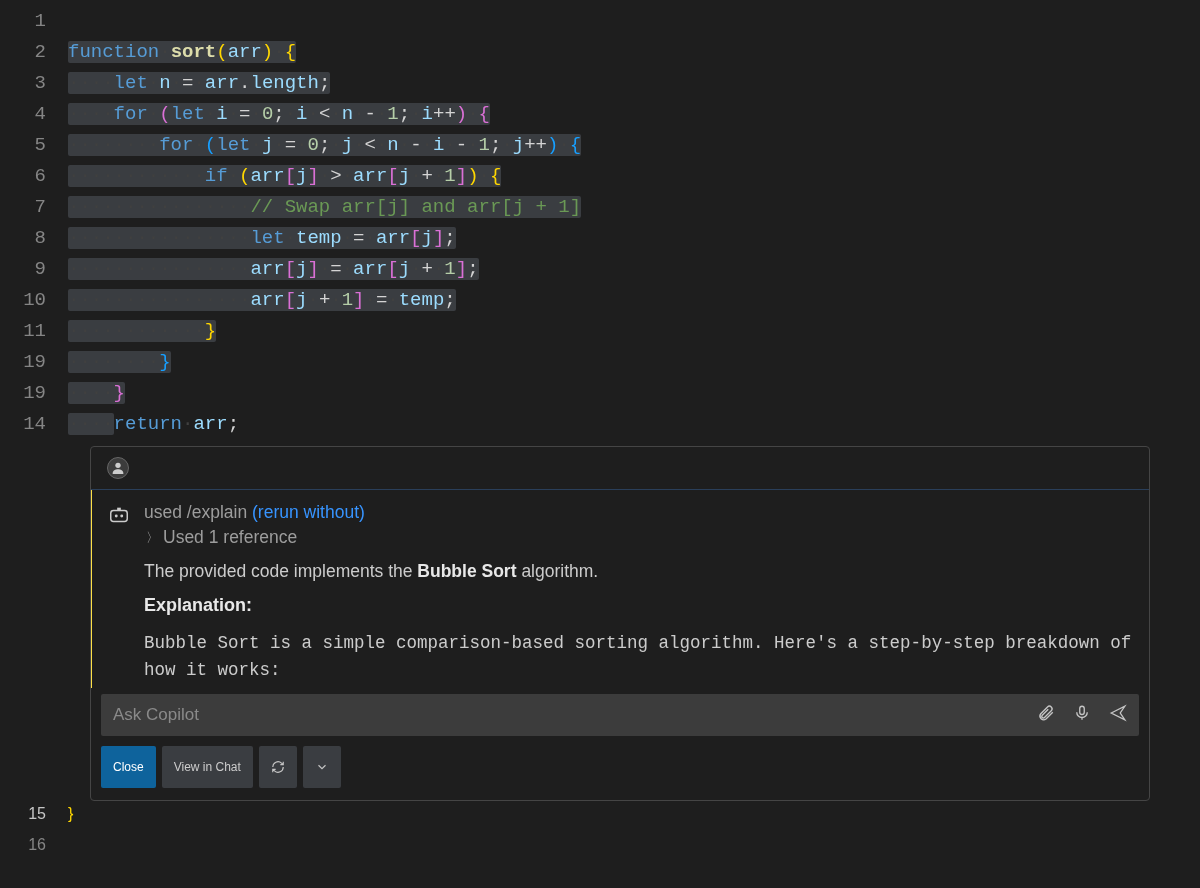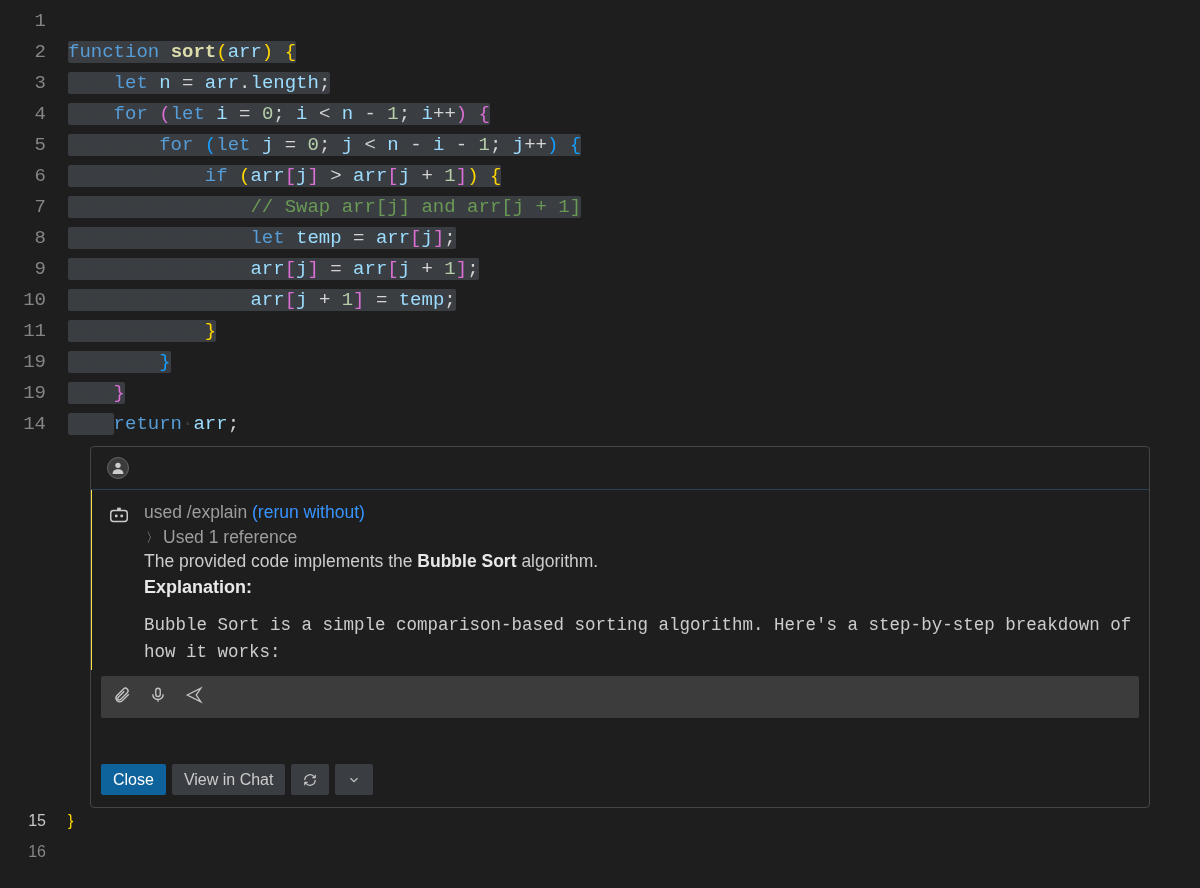--- a/index.html
+++ b/index.html
@@ -97,23 +97,23 @@
 .ref-toggle {
   color: #9d9d9d;
   margin-top: 4px;
   margin-left: 2px;
   display: flex;
   align-items: center;
   gap: 4px;
   cursor: pointer;
 }
 .chevron-r { font-size: 13px; color:#9d9d9d; }
-.response-text { margin-top: 0; line-height: 1.55; }
+.response-text { margin-top: 10px; line-height: 1.55; }
 .response-text strong { font-weight: 700; color: #e8e8e8; }
-.explanation-head { font-weight: 700; margin-top: 2px; font-size: 18px; color: #e8e8e8; }
+.explanation-head { font-weight: 700; margin-top: 10px; font-size: 18px; color: #e8e8e8; }
 .explanation-body { margin-top: 14px; line-height: 1.55; font-family: Liberation Mono, monospace; }
 
 .input-row {
   margin: 6px 10px 10px 10px;
   background: #3c3c3c;
   border-radius: 2px;
   display: flex;
   align-items: center;
   padding: 0 12px;
   height: 42px;
@@ -134,27 +134,26 @@
   display: flex;
   gap: 6px;
   padding: 0 10px 12px 10px;
   align-items: center;
 }
 .btn {
   background: #3a3d41;
   color: #cccccc;
   border: none;
   padding: 5px 12px;
-  font-size: 16px;
+  font-size: 12px;
   border-radius: 2px;
   cursor: pointer;
-  height: 31px;
-  display: flex;
-  align-items: center;
-  margin-top: 36px;
+  height: 42px;
+  display: flex;
+  align-items: center;
 }
 .btn-primary {
   background: #0e639c;
   color: #ffffff;
 }
 .btn-icon { width: 14px; height: 14px; }
 .post-editor { display:flex; }
 </style>
 </head>
 <body>
@@ -223,20 +222,21 @@
         <span>Used 1 reference</span>
       </div>
       <div class="response-text">
         <span>The provided code implements the </span><strong>Bubble Sort</strong><span> algorithm.</span>
       </div>
       <div class="explanation-head">Explanation:</div>
       <div class="explanation-body">Bubble Sort is a simple comparison-based sorting algorithm. Here's a step-by-step breakdown of how it works:</div>
     </div>
   </div>
   <div class="input-row">
+    <input type="text" placeholder="Ask Copilot" style="">
     <div class="input-icons">
       <span><svg viewBox="0 0 24 24" fill="none" stroke="#c5c5c5" stroke-width="1.8">
             <path d="M21 11l-9 9a5 5 0 01-7-7l9-9a3.5 3.5 0 015 5l-9 9a2 2 0 01-3-3l8-8"></path>
           </svg></span>
       <span><svg viewBox="0 0 24 24" fill="none" stroke="#c5c5c5" stroke-width="1.8">
             <rect x="9" y="3" width="6" height="11" rx="3"></rect>
             <path d="M5 11a7 7 0 0014 0M12 18v3"></path>
           </svg></span>
       <span><svg viewBox="0 0 24 24" fill="none" stroke="#c5c5c5" stroke-width="1.8">
             <path d="M3 12l18-9-6 9 6 9z"></path>

